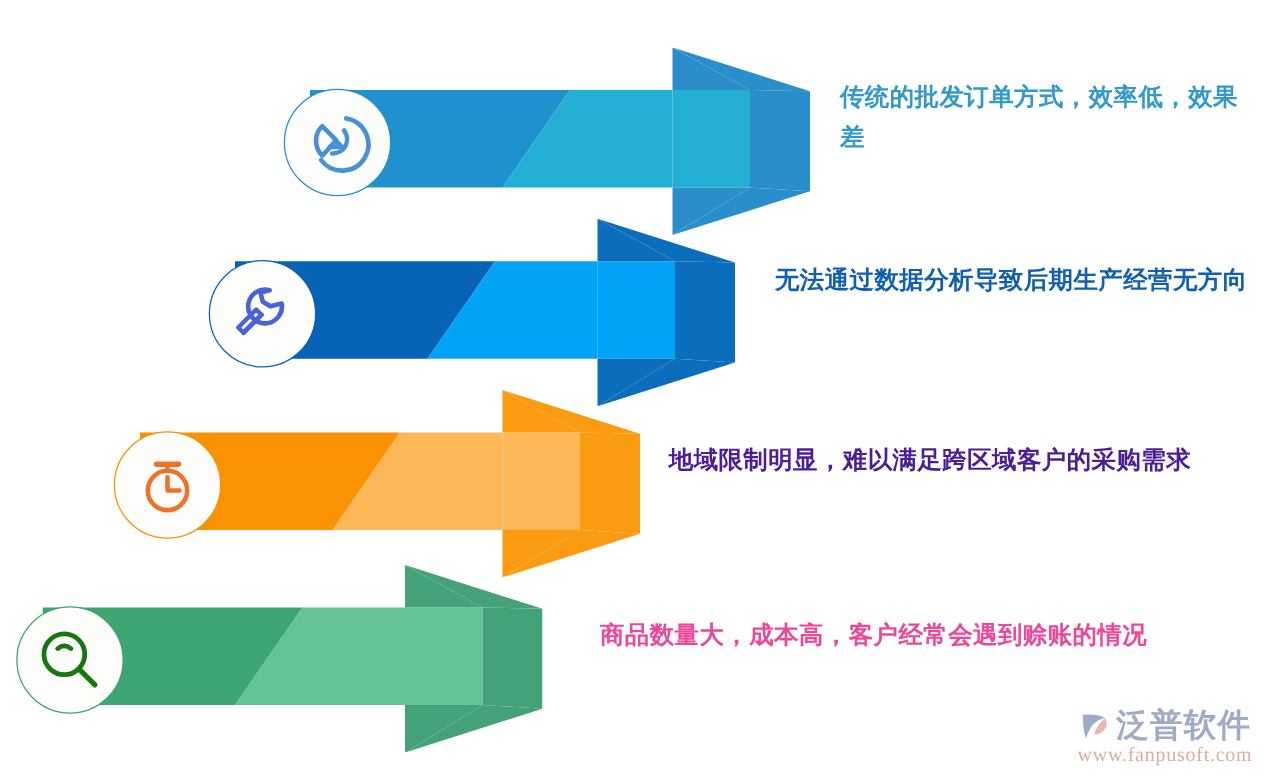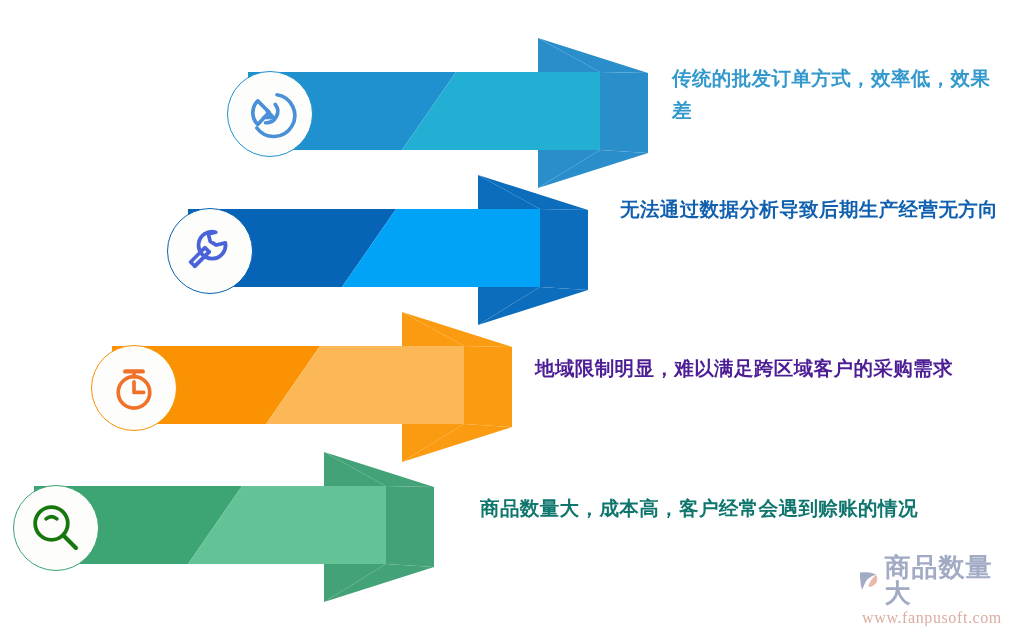--- a/index.html
+++ b/index.html
@@ -119,21 +119,21 @@
         <path d="M352 34 L400 35 L400 115 L352 112 Z" fill="#0c6dbd"></path>
       </svg>
       <div class="icon-badge" style="width: 86px; height: 86px; left: -21px; top: 33px; border: 1.5px solid rgb(6, 99, 181);">
         <svg width="54" height="54" viewBox="0 0 64 64">
           <path d="M44 12 A16 16 0 1 0 52 27 L41 27 L35 21 L35 12 Z" stroke="#4a63d9" fill="none" stroke-width="4.4" stroke-linejoin="round" stroke-linecap="round" transform="rotate(-14 32 32)"></path>
           <path d="M31 33 L14 50" stroke="#4a63d9" fill="none" stroke-width="4.4" stroke-linecap="round"></path>
           <path d="M26 28 L9 45 L14 50 L31 33 Z" stroke="#4a63d9" fill="none" stroke-width="4.2" stroke-linejoin="round"></path>
         </svg>
       </div>
     </div>
-    <div class="row-text" style="left: 620px; top: 193px; width: 385px; color: rgb(17, 96, 176);">无法通过数据分析导致后期生产经营无方向</div>
+    <div class="row-text" style="left: 620px; top: 208px; width: 385px; color: rgb(17, 96, 176);">无法通过数据分析导致后期生产经营无方向</div>
     <div class="row" style="left: 112px; top: 312px; width: 400px; height: 150px;">
       <svg class="arrow-svg" width="400" height="150" viewBox="0 0 400 150">
         <path d="M0 34 L208 34 L154 112 L0 112 Z" fill="#fb9204"></path>
         <path d="M208 34 L290 34 L290 112 L154 112 Z" fill="#fcb757"></path>
         <path d="M290 34 L352 34 L352 112 L290 112 Z" fill="#fcb757"></path>
         <path d="M290 0 L352 34 L290 34 Z" fill="#fb9b11"></path>
         <path d="M290 150 L290 112 L352 112 Z" fill="#fb9b11"></path>
         <path d="M290 0 L400 35 L352 34 Z" fill="#fb9b11"></path>
         <path d="M290 150 L352 112 L400 115 Z" fill="#fb9b11"></path>
         <path d="M352 34 L400 35 L400 115 L352 112 Z" fill="#fb9b11"></path>
@@ -160,25 +160,25 @@
         <path d="M352 34 L400 35 L400 115 L352 112 Z" fill="#43a277"></path>
       </svg>
       <div class="icon-badge" style="width: 86px; height: 86px; left: -21px; top: 33px; border: 1.5px solid rgb(61, 164, 115);">
         <svg width="58" height="58" viewBox="0 0 64 64">
           <circle cx="27" cy="27" r="18" stroke="#17770f" fill="none" stroke-width="4.2"></circle>
           <path d="M40 40 L54 54" stroke="#17770f" fill="none" stroke-width="4.6" stroke-linecap="round"></path>
           <path d="M21 22 Q27 17 33 22" stroke="#17770f" fill="none" stroke-width="4" stroke-linecap="round"></path>
         </svg>
       </div>
     </div>
-    <div class="row-text" style="left: 480px; top: 492px; width: 525px; color: #0f766e;">商品数量大，成本高，客户经常会遇到赊账的情况</div>
+    <div class="row-text" style="left: 480px; top: 492px; width: 525px; color: #ec4899;">商品数量大，成本高，客户经常会遇到赊账的情况</div>
   </div>
 
 <div id="watermark">
   <div id="wm-top">
     <svg width="26" height="26" viewBox="0 0 32 32">
       <path d="M4 6 C4 6 18 4 26 9 C20 10 14 14 11 20 C9 24 8 27 7 29 C5 24 4 14 4 6 Z" fill="#9aa4c0"></path>
       <path d="M26 9 C21 13 17 19 15 25 C19 26 25 23 27 18 C28 14 27 11 26 9 Z" fill="#e8b4a6"></path>
     </svg>
-    <span id="wm-name">商品数量大</span>
+    <span id="wm-name">泛普软件</span>
   </div>
   <div id="wm-url">www.fanpusoft.com</div>
 </div>
 
 </body></html>

